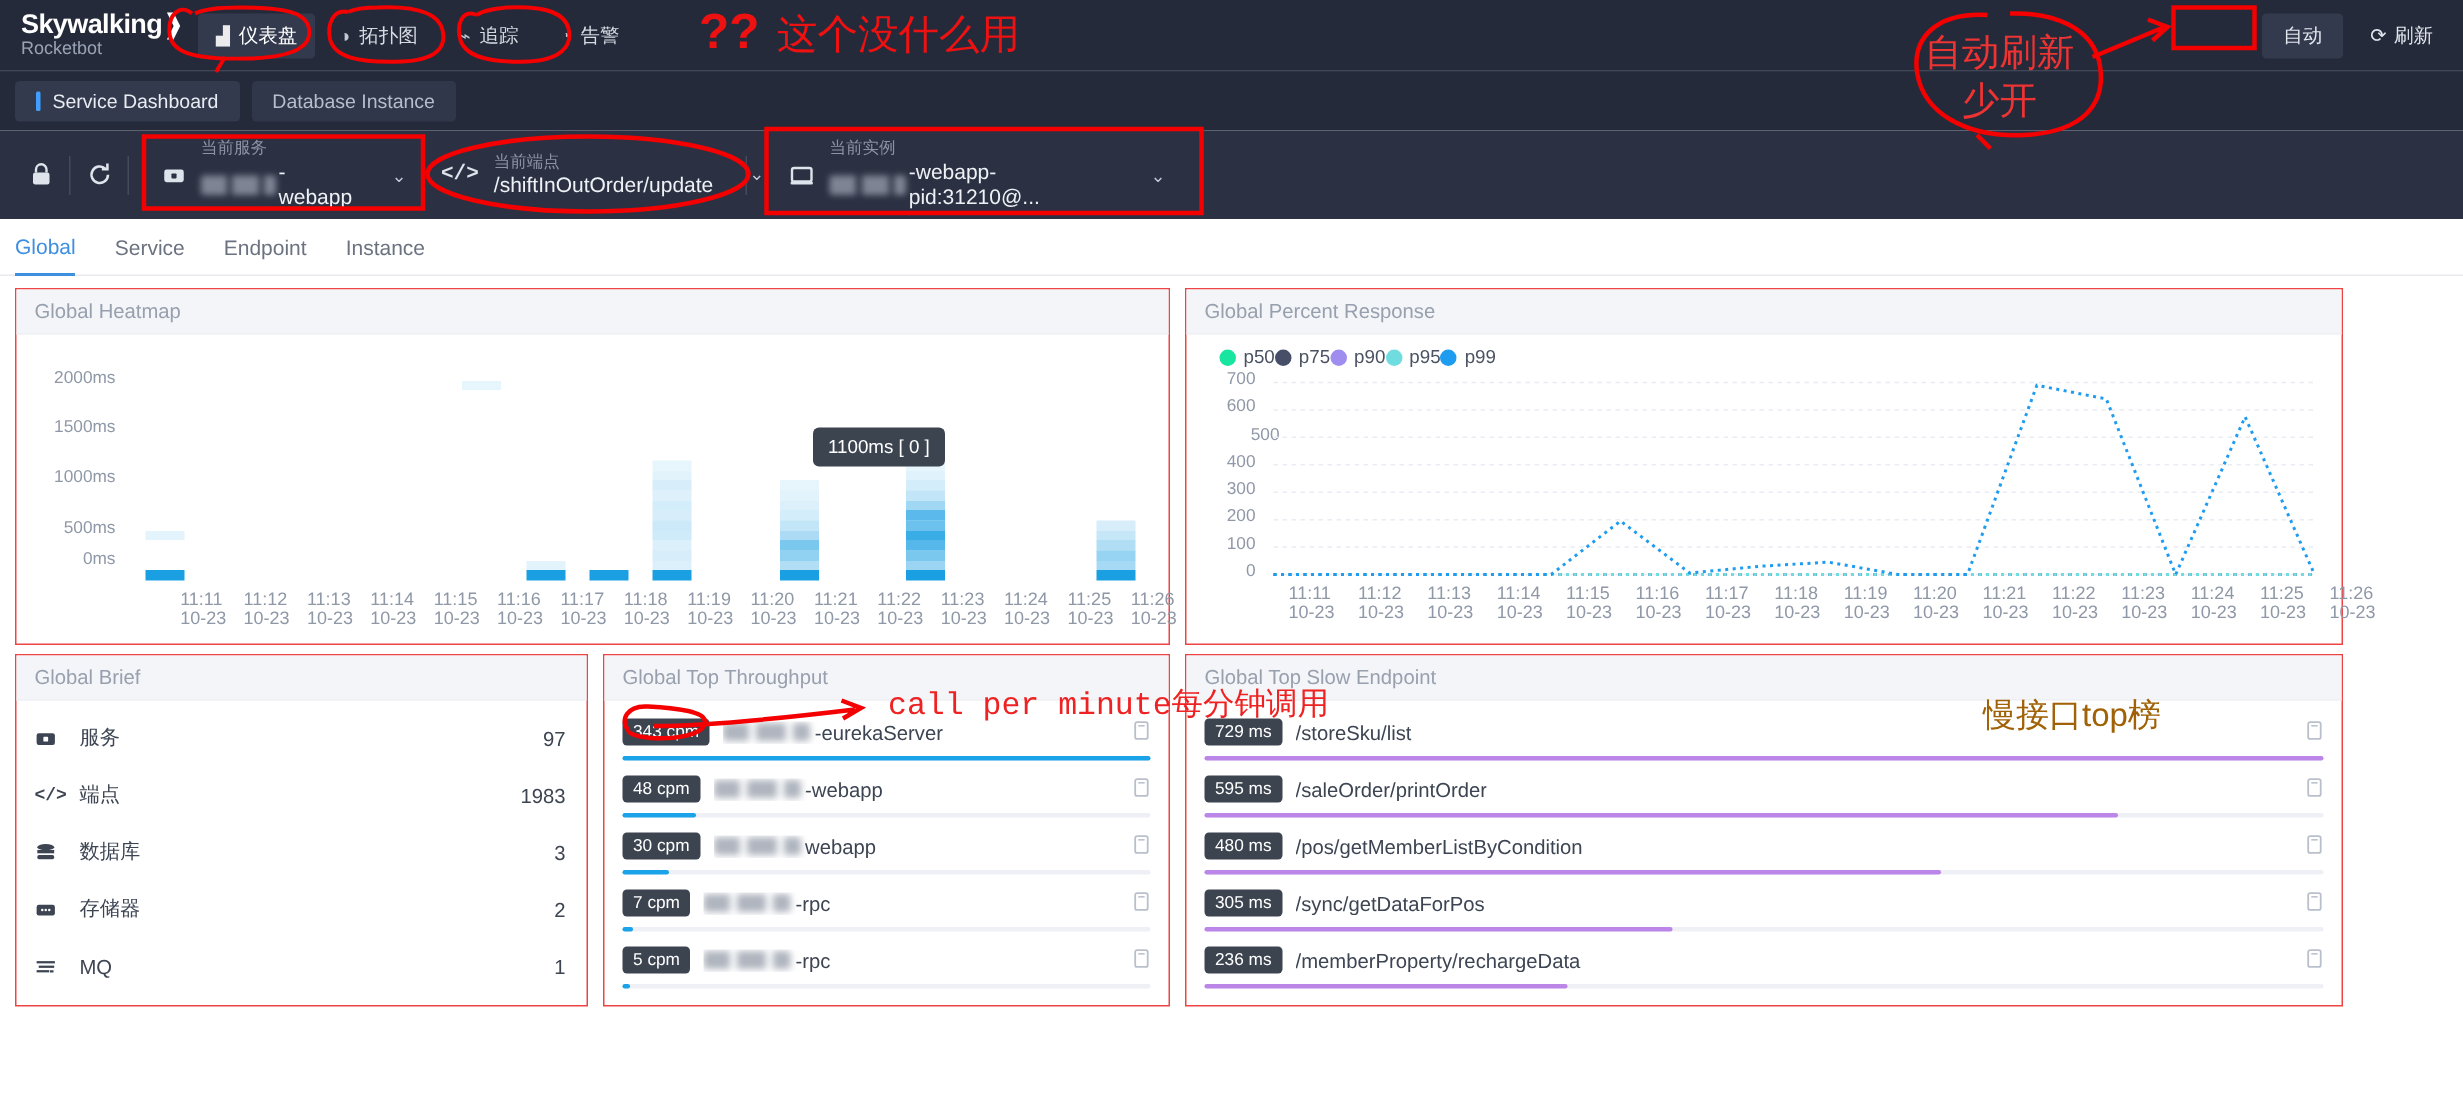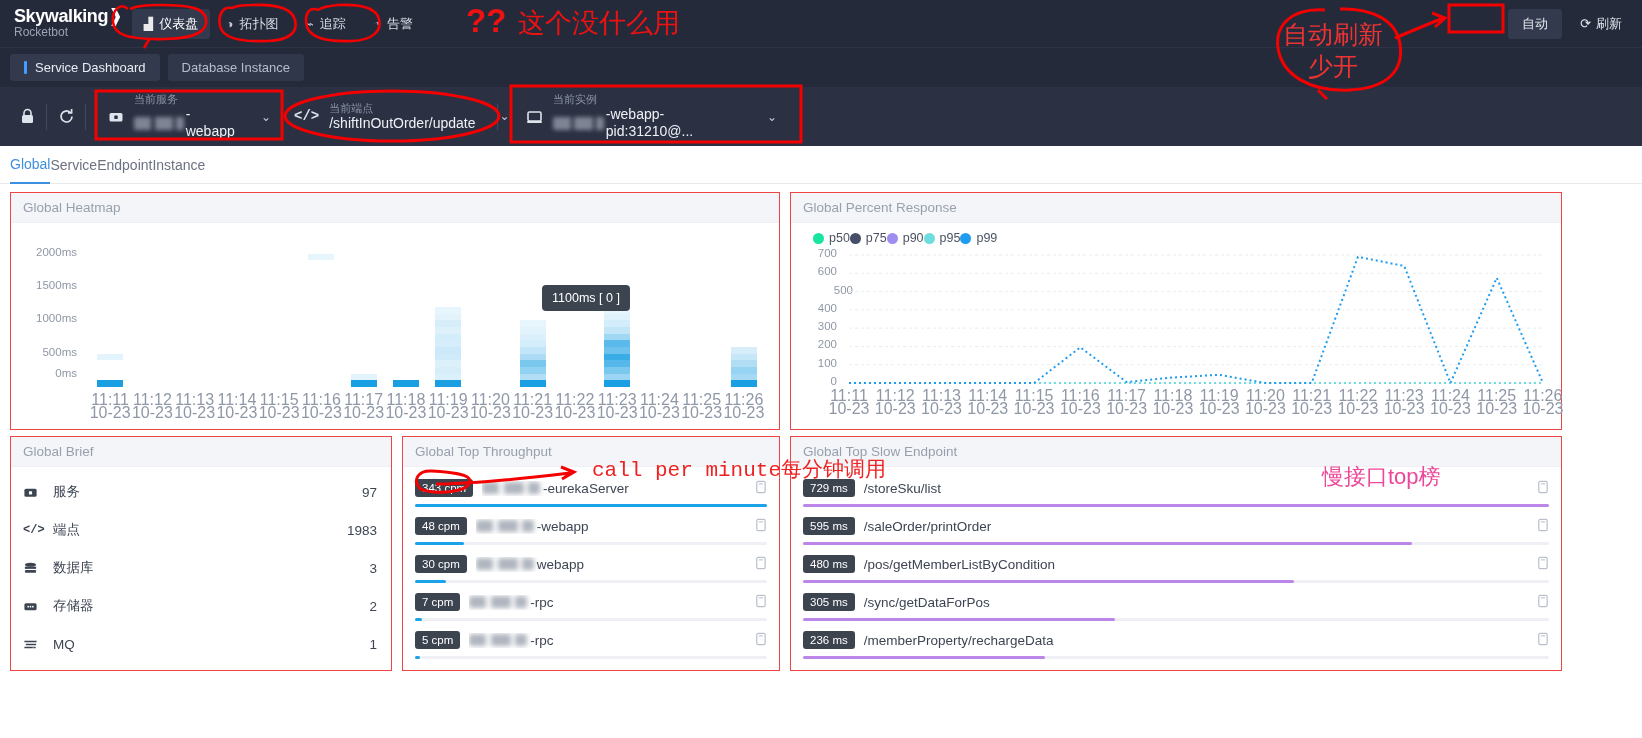--- a/index.html
+++ b/index.html
@@ -58,36 +58,36 @@
   .selector .lbl { color: #8c93a5; font-size: 11px; }
   .selector .val { color: #eef1f6; font-size: 14px; display: flex; align-items: center; }
   .selector .chev { color: #c3c9d6; font-size: 12px; margin-left: auto; padding-left: 14px; }
   .blurmask {
     display:inline-block; height: 13px; border-radius: 2px; margin-right: 2px;
     background: linear-gradient(90deg,#8d93a3 0 35%, #2b3142 35% 42%, #8d93a3 42% 78%, #2b3142 78% 84%, #8d93a3 84% 100%);
     filter: blur(2.3px); opacity: .85; vertical-align: -1px;
   }
 
   
-  .subtabs { height: 38px; background: #fff; display: flex; align-items: center; padding: 0 10px; border-bottom: 1px solid #e8eaee; }
+  .subtabs { height: 38px; background: #fff; display: flex; align-items: center; padding: 0 10px; gap: 26px; border-bottom: 1px solid #e8eaee; }
   .subtab { font-size: 14px; color: #6b7280; cursor: pointer; height: 38px; display:flex; align-items:center; }
   .subtab.active { color: #3f8fe0; border-bottom: 2px solid #3f8fe0; }
 
   
   .row1 { display: flex; padding: 8px 10px 0 10px; gap: 10px; }
   .panel { background: #fff; border: 1px solid #ef4444; }
   .panel-hd {
     background: #f3f5f9; color: #98a0ae; font-size: 13.5px; padding: 7px 12px; border-bottom: 1px solid #eef0f4;
   }
   .p-heat { width: 770px; }
   .p-resp { width: 772px; }
 
   .chartbox { position: relative; height: 206px; }
   .ylabel { position: absolute; font-size: 11.5px; color: #8f98a7; text-align: right; }
-  .xlabel { position: absolute; font-size: 16px; color: #8f98a7; text-align: center; width: 44px; line-height: 13px; }
+  .xlabel { position: absolute; font-size: 12px; color: #8f98a7; text-align: left; width: 44px; line-height: 13px; margin-left: 32px; }
 
   .tooltip {
     position: absolute; background: #3c4450; color: #fff; font-size: 12.5px;
     padding: 6px 10px; border-radius: 4px; white-space: nowrap; z-index: 5;
   }
   .hm-cell { position: absolute; left: 0; right: 0; }
 
   svg.lines { position: absolute; left: 0; top: 0; }
 
   .legend { display: flex; align-items: flex-end; gap: 0; padding: 8px 0 0 22px; }
@@ -640,15 +640,15 @@
 
     <path d="M419,487 C413,480 418,470 432,471 C450,472 470,474 470,481 C470,490 450,493 434,492 C424,491 419,489 419,487" fill="none" stroke="#f50000" stroke-width="3"></path>
     <path d="M436,484 C470,484 520,479 570,473 M561,467 L574,472 L562,479" fill="none" stroke="#f50000" stroke-width="3"></path>
   </svg>
 
   <div class="anno-txt" style="left:466px; top:2px; font-size:33px; font-weight:bold;">??</div>
   <div class="anno-txt" style="left:518px; top:5px; font-size:27px;">这个没什么用</div>
   <div class="anno-txt" style="left:1283px; top:18px; font-size:25px; color:#ee3333;">自动刷新</div>
   <div class="anno-txt" style="left:1308px; top:50px; font-size:25px; color:#ee3333;">少开</div>
   <div class="anno-txt" style="left:592px; top:455px; font-size:21px; font-family:'Liberation Mono',monospace; color:#ee2222;">call per minute每分钟调用</div>
-  <div class="anno-txt" style="left:1322px; top:462px; font-size:22px; color:#ec4899;">慢接口top榜</div>
+  <div class="anno-txt" style="left:1322px; top:462px; font-size:22px; color:#a16207;">慢接口top榜</div>
 
 </div>
 
 </body></html>

